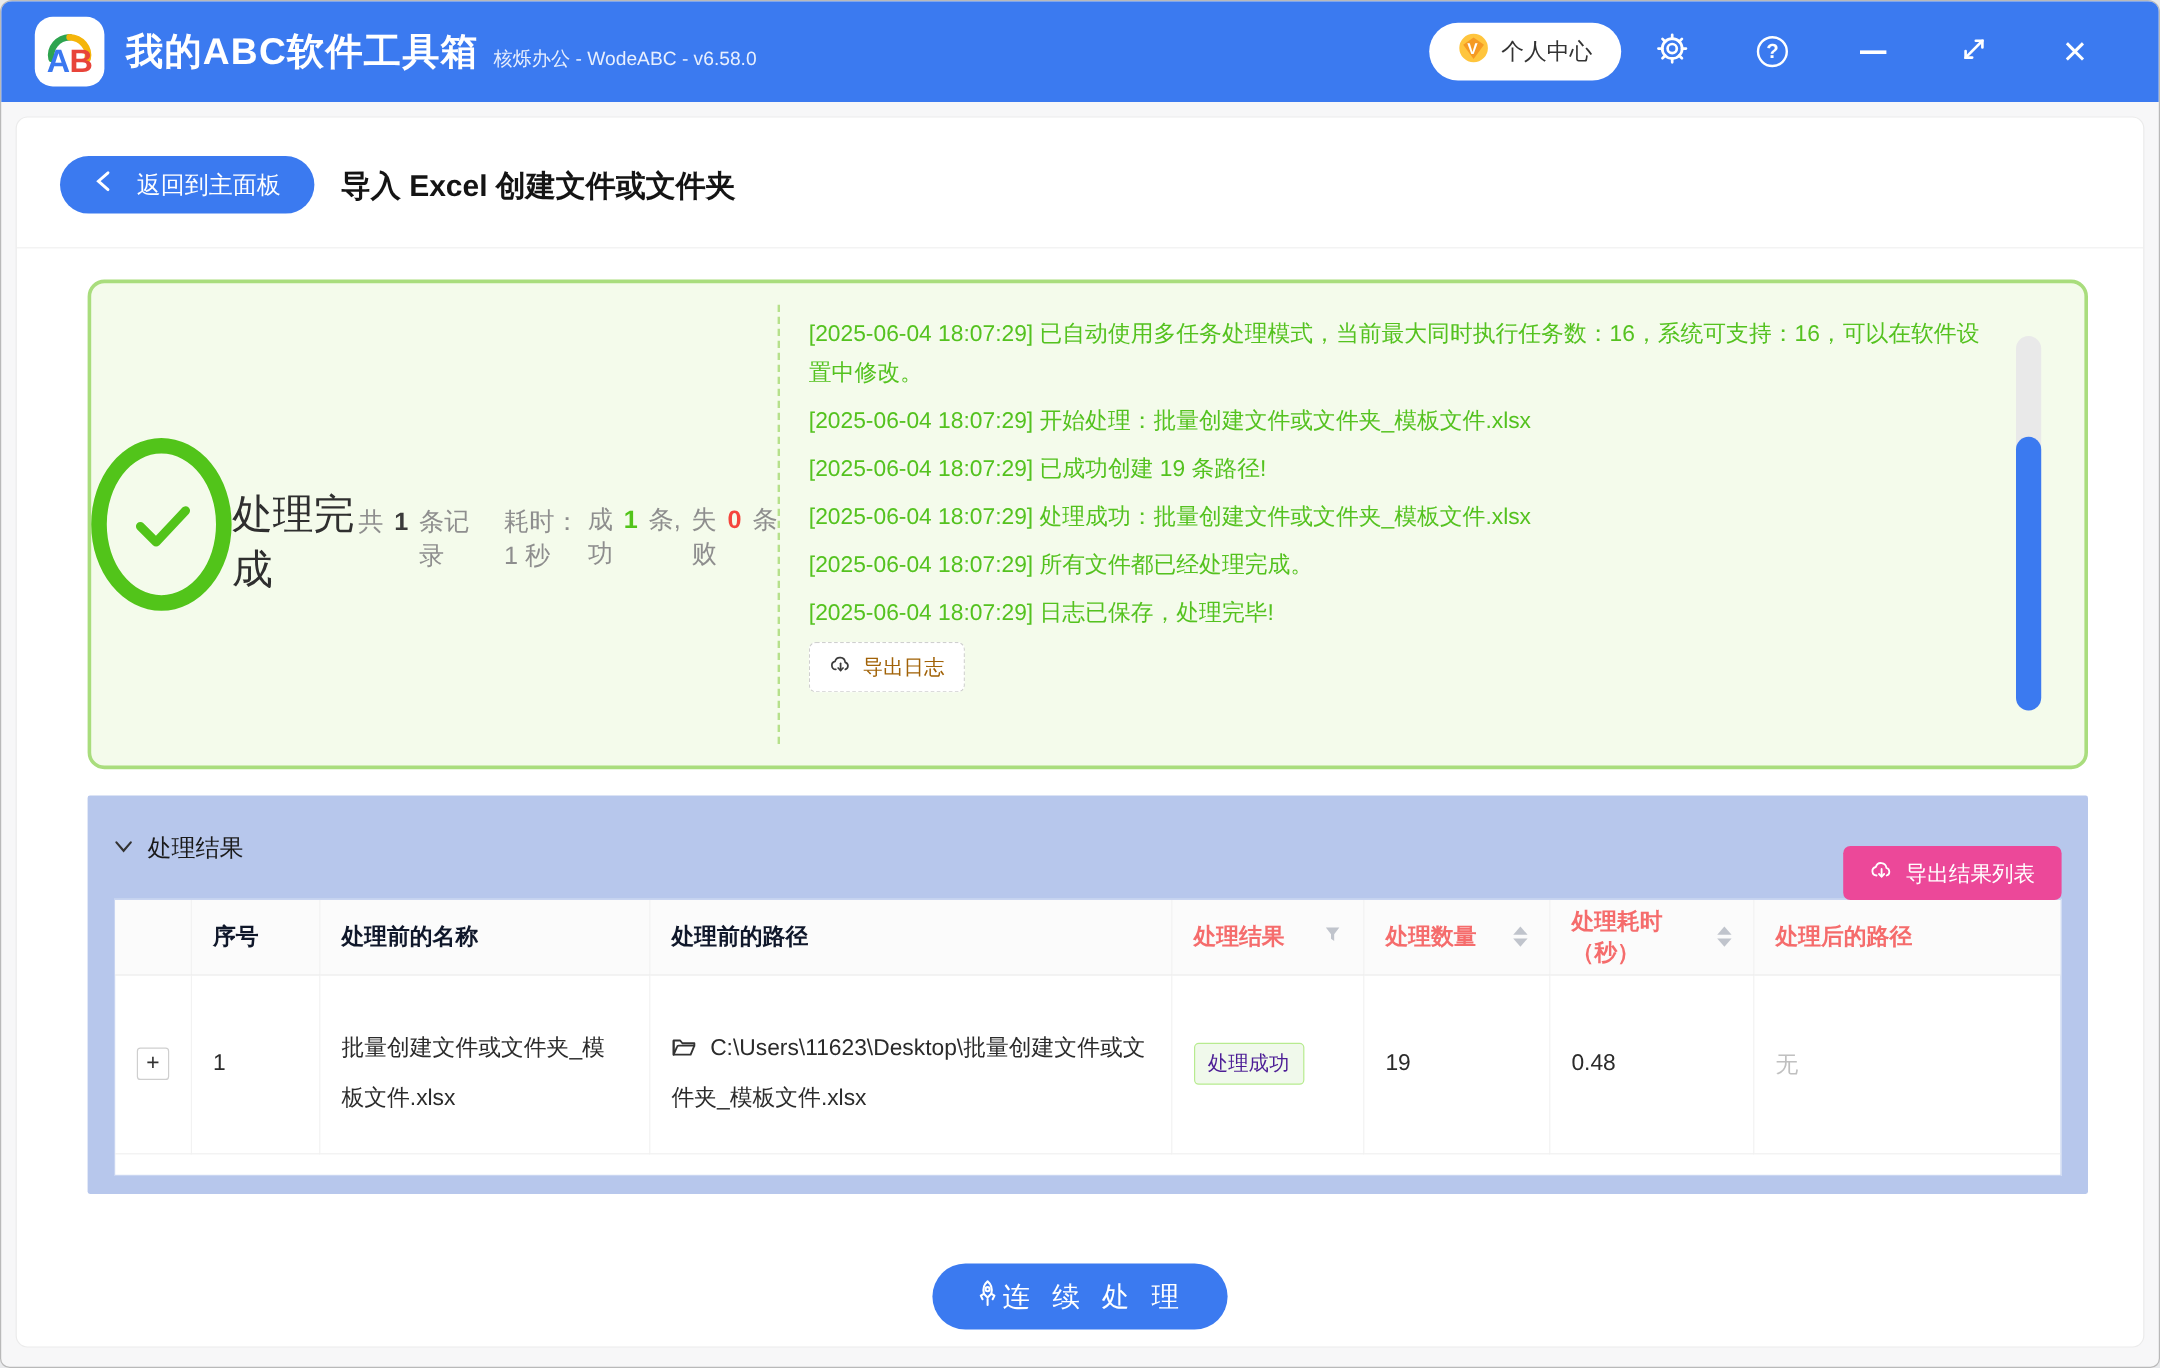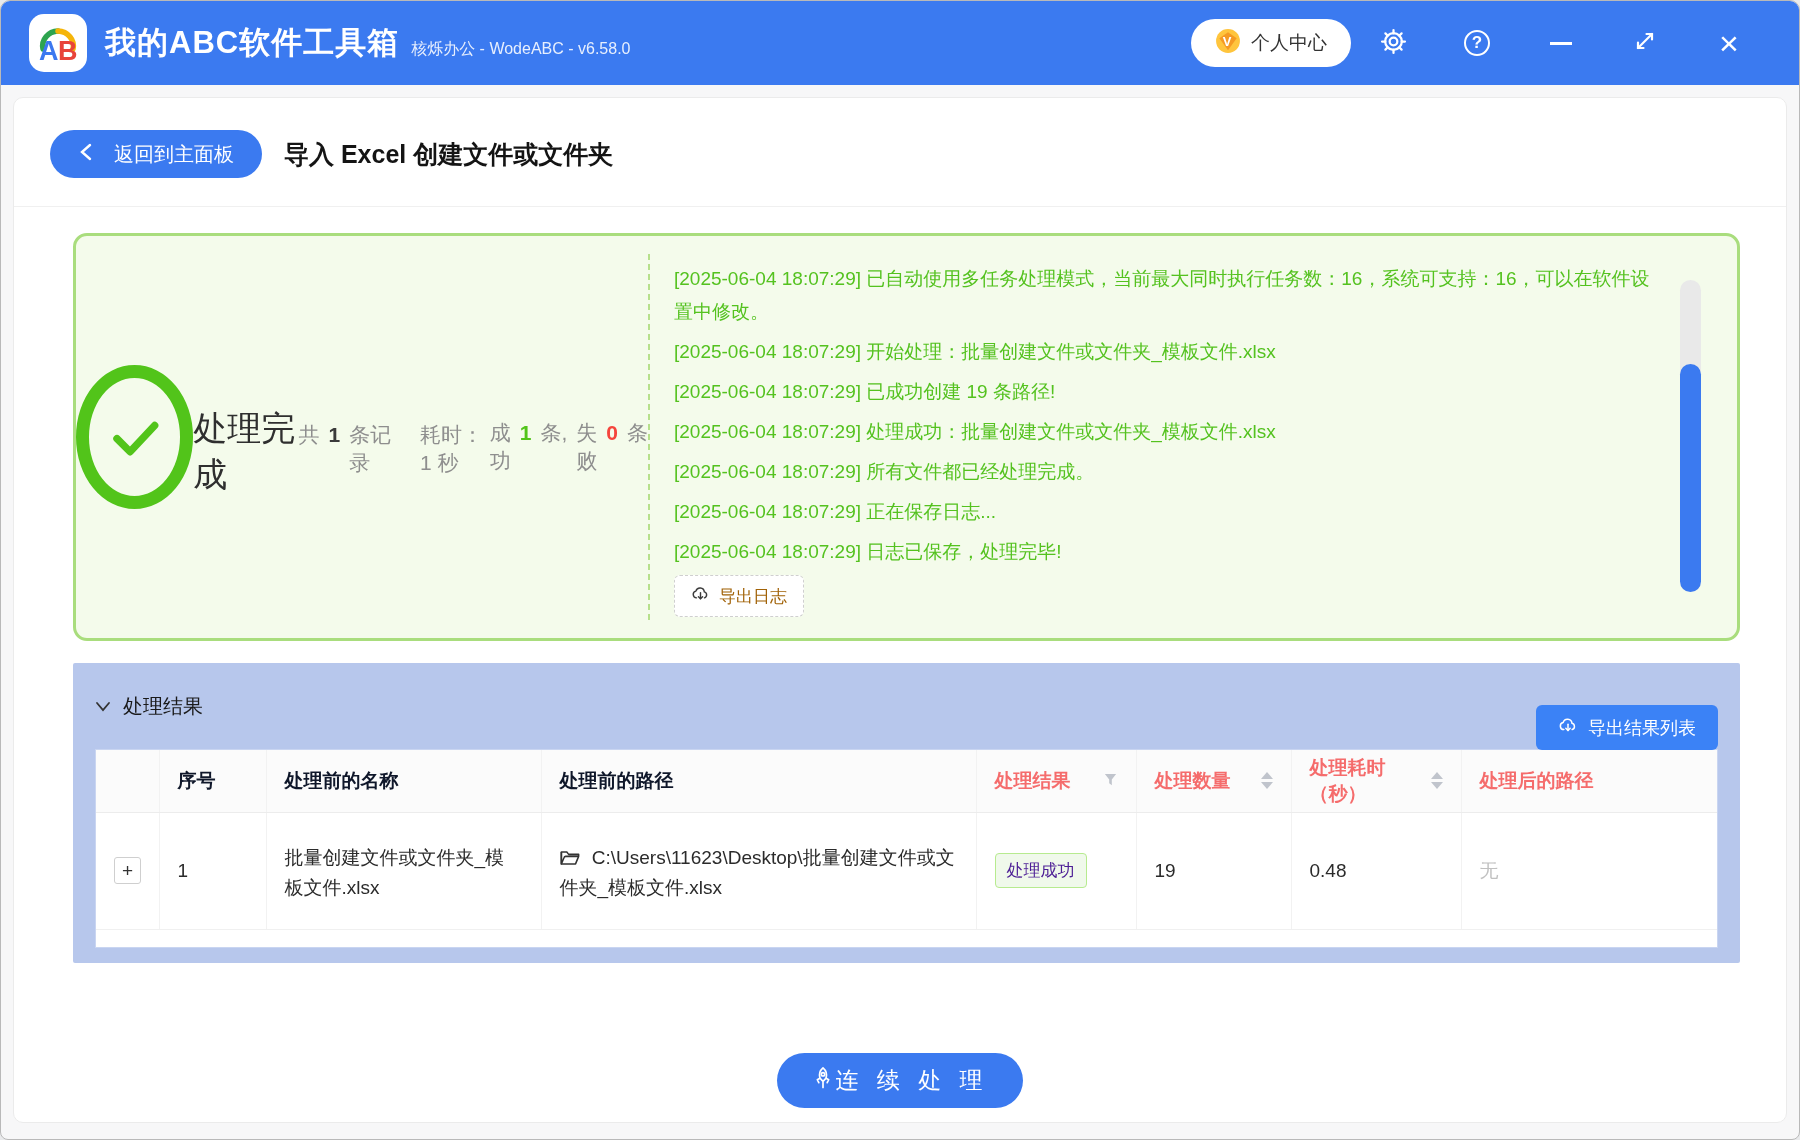--- a/index.html
+++ b/index.html
@@ -47,36 +47,36 @@
   .export-log-btn { display:inline-flex; align-items:center; gap:9px; padding:8px 16px;
                     background:#fff; border:1px dashed #cfcfcf; border-radius:6px; font-size:17px; color:#a16207;
                     cursor:pointer; font-family:inherit; }
   .log-scrollbar { position:absolute; right:36px; top:44px; width:21px; height:312px; background:#e9e9e9; border-radius:11px; }
   .log-thumb { position:absolute; top:84px; left:0; width:21px; height:228px; background:#3b7af0; border-radius:11px; cursor:pointer; }
 
   
   .results { margin:22px 46px 0 59px; background:#b7c7ec; border-radius:2px; padding:0 22px 15px; }
   .results-header { height:86px; display:flex; align-items:center; }
   .results-title-group { display:flex; align-items:center; gap:12px; font-size:20px; color:#1a1a1a; cursor:pointer; }
-  .export-results-btn { margin-left:auto; background:#3b82f6; border:none; color:#fff; height:45px; border-radius:6px;
+  .export-results-btn { margin-left:auto; background:#ec4899; border:none; color:#fff; height:45px; border-radius:6px;
                         padding:0 22px; display:flex; align-items:center; gap:10px; font-size:18px; cursor:pointer; font-family:inherit;margin-top:43px; }
   .table-wrap { background:#fff; border:1px solid #c9d5f1; padding-bottom:17px; }
   table { width:100%; border-collapse:collapse; font-size:19px; table-layout:fixed; }
   th, td { border-right:1px solid #f2f2f2; padding:0 18px; text-align:left; vertical-align:middle; }
   th:last-child, td:last-child { border-right:none; }
   thead th { background:#fbfbfb; height:62px; font-weight:bold; color:#0f172a; border-bottom:1px solid #ececec; }
   th.red { color:#f56c6c; }
   tbody td { height:117px; border-bottom:1px solid #f0f0f0; color:#2b2b2b; }
   .th-flex { display:flex; align-items:center; justify-content:space-between; }
   .caret { display:inline-flex; flex-direction:column; gap:3px; cursor:pointer; }
   .caret .up { width:0; height:0; border-left:6px solid transparent; border-right:6px solid transparent; border-bottom:7px solid #c0c4cc; }
   .caret .down { width:0; height:0; border-left:6px solid transparent; border-right:6px solid transparent; border-top:7px solid #c0c4cc; }
   .expand-btn { width:27px; height:27px; background:#fff; border:1px solid #cfcfcf; border-radius:3px; font-size:19px;
                 color:#333; display:flex; align-items:center; justify-content:center; cursor:pointer; font-family:inherit; }
-  .name-cell, .path-cell { line-height:30px; word-break:break-all; padding-top:29px; padding-bottom:24px; }
+  .name-cell, .path-cell { line-height:42px; word-break:break-all; padding-top:40px; padding-bottom:24px; }
   .path-cell svg { vertical-align:-3px; margin-right:7px; }
   .badge { display:inline-block; background:#f0f9eb; border:1px solid #b7eb8f; color:#4c1d95; font-size:17px;
            padding:5px 11px; border-radius:4px; }
   .muted { color:#c0c0c0; }
 
   
   .footer { margin-top:auto; display:flex; justify-content:center; padding-bottom:14px; }
   .continue-btn { background:#3b7af0; border:none; color:#fff; height:55px; border-radius:28px; padding:0 34px;
                   display:flex; align-items:center; font-size:23px; letter-spacing:6px; cursor:pointer; font-family:inherit; }
 </style>
@@ -178,21 +178,20 @@
       </div>
 
       <div class="v-divider"></div>
 
       <div class="log-area">
         <div class="log-line">[2025-06-04 18:07:29] 已自动使用多任务处理模式，当前最大同时执行任务数：16，系统可支持：16，可以在软件设置中修改。</div>
         <div class="log-line">[2025-06-04 18:07:29] 开始处理：批量创建文件或文件夹_模板文件.xlsx</div>
         <div class="log-line">[2025-06-04 18:07:29] 已成功创建 19 条路径!</div>
         <div class="log-line">[2025-06-04 18:07:29] 处理成功：批量创建文件或文件夹_模板文件.xlsx</div>
         <div class="log-line">[2025-06-04 18:07:29] 所有文件都已经处理完成。</div>
-        <div class="log-line">[2025-06-04 18:07:29] 正在保存日志...</div>
         <div class="log-line">[2025-06-04 18:07:29] 日志已保存，处理完毕!</div>
 
         <button class="export-log-btn">
           <span>
             <svg width="19" height="19" viewBox="0 0 24 24" fill="none" stroke="#3c3c3c" stroke-width="1.8" stroke-linecap="round" stroke-linejoin="round">
               <path d="M7 17.5a4.3 4.3 0 01-.8-8.5 5.4 5.4 0 0110.6 1 3.9 3.9 0 01.2 7.5"></path>
               <path d="M12 11v7.5"></path>
                 <path d="M9.4 16l2.6 2.6L14.6 16"></path>
             </svg>
           </span>

